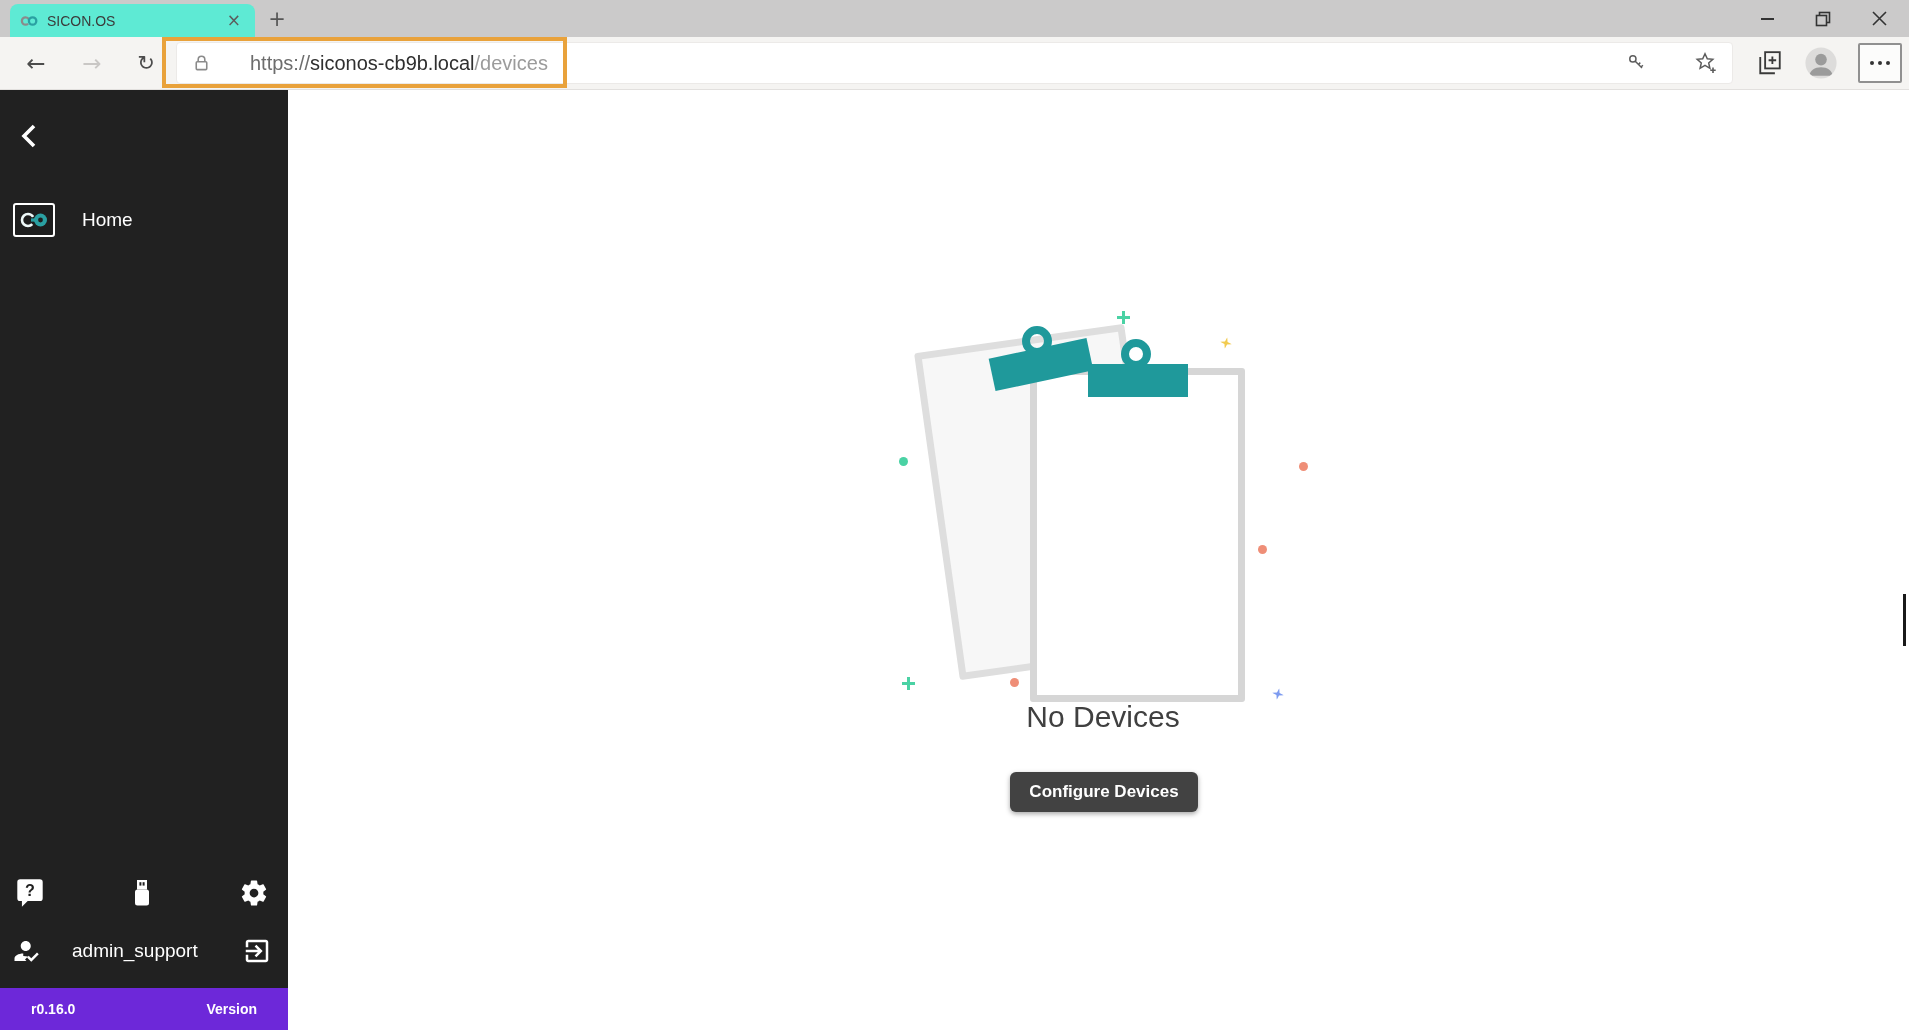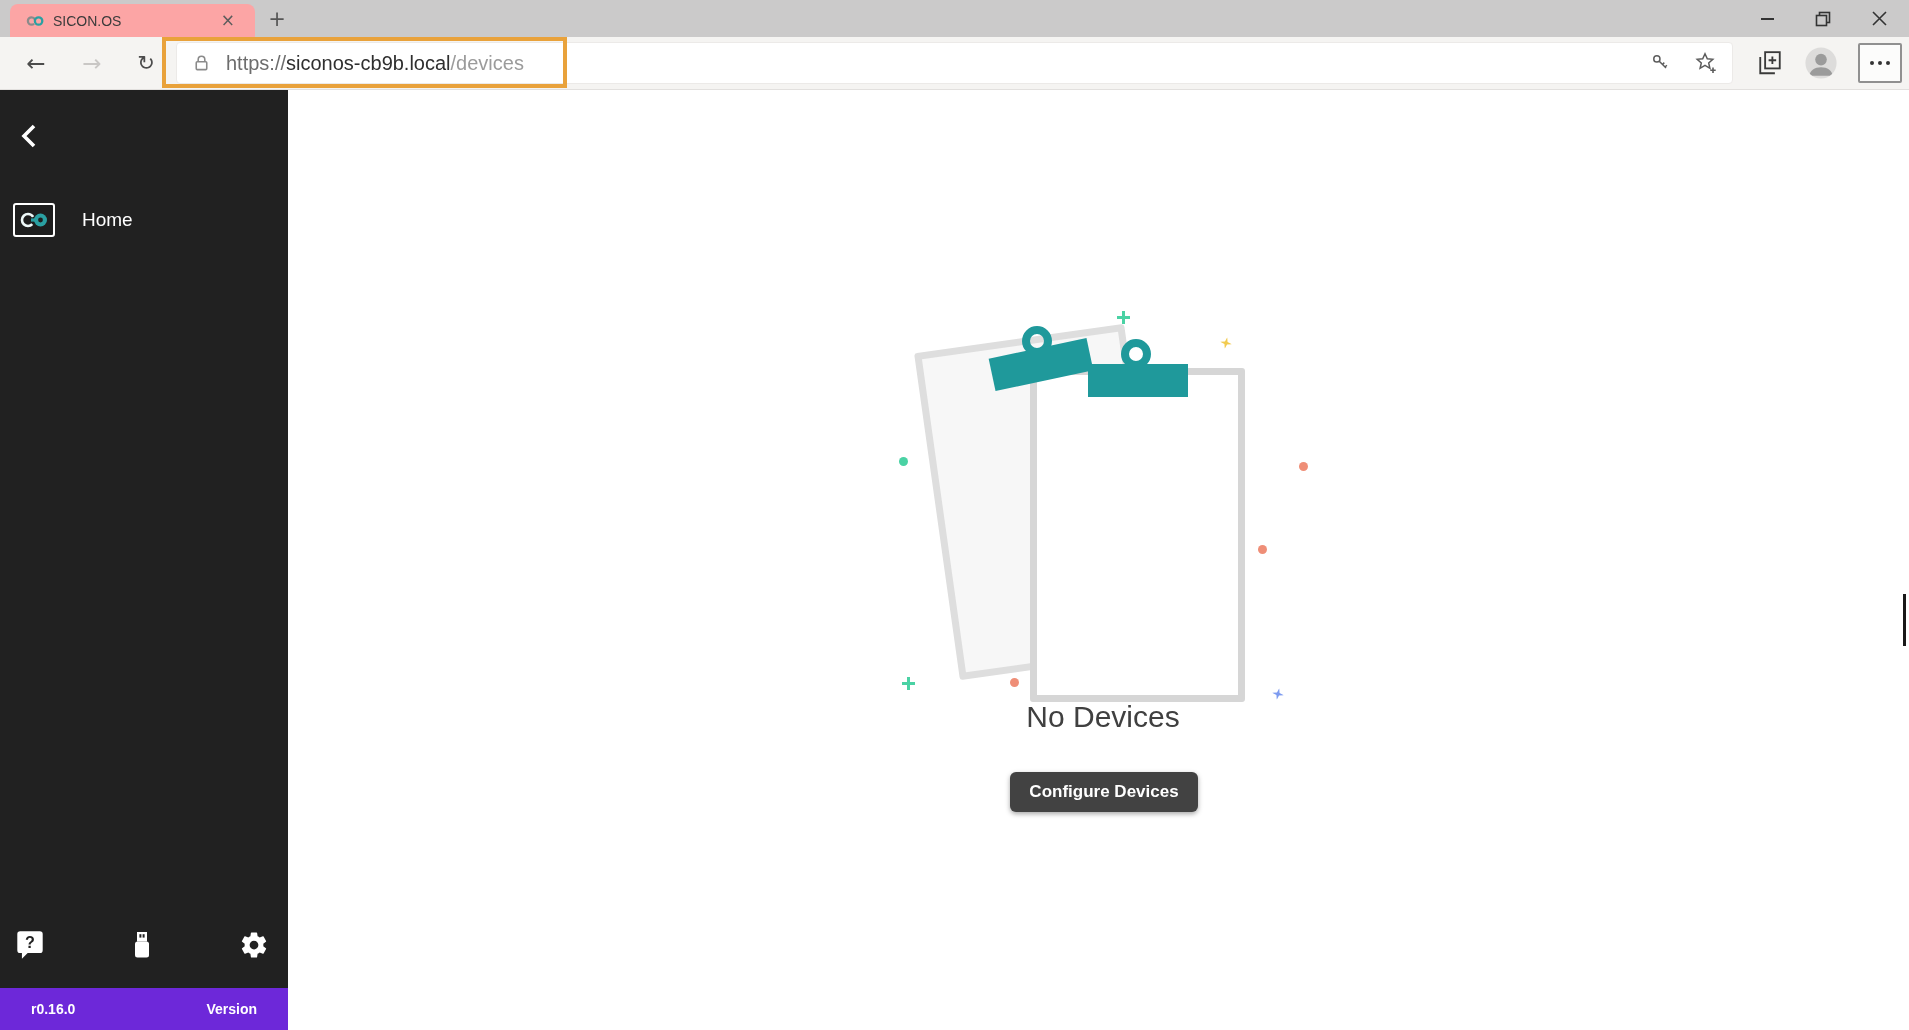--- a/index.html
+++ b/index.html
@@ -6,39 +6,39 @@
     --accent:#2aa0a2; --clip:#1f999b; --highlight:#e9a23b; --btn:#424242;
     --cf-teal:#4ad2a4; --cf-yellow:#f2cb4f; --cf-blue:#7d9bf0; --cf-red:#ef8e77;
   }
   *{margin:0;padding:0;box-sizing:border-box;}
   html,body{width:1909px;height:1030px;}
   body{font-family:"Liberation Sans",sans-serif;position:relative;overflow:hidden;background:#fff;}
   .glyph{font-family:"DejaVu Sans",sans-serif;}
 
   
   .tabstrip{position:absolute;left:0;top:0;right:0;height:37px;background:#cbcaca;}
-  .tab{position:absolute;left:10px;top:4px;width:245px;height:33px;background:#fca5a5;
-       border-radius:8px 8px 0 0;display:flex;align-items:center;padding:0 16px;}
+  .tab{position:absolute;left:10px;top:4px;width:245px;height:33px;background:#5eead4;
+       border-radius:8px 8px 0 0;display:flex;align-items:center;padding:0 10px;}
   .tab-title{font-size:14px;color:#3b3b3b;margin-left:9px;flex:1;white-space:nowrap;}
   .tab-close{color:#5c5c5c;font-size:17px;line-height:1;padding:2px 4px;}
   .newtab{position:absolute;left:263px;top:5px;font-size:21px;color:#565656;width:28px;height:28px;
           display:flex;align-items:center;justify-content:center;}
   .win-controls{position:absolute;right:2px;top:0;height:37px;display:flex;}
   .win-btn{width:56px;height:37px;display:flex;align-items:center;justify-content:center;color:#333;}
   .min-bar{width:13px;height:2px;background:#333;}
 
   .toolbar{position:absolute;left:0;top:37px;right:0;height:53px;background:#f5f4f2;
            border-bottom:1px solid #e2e0de;}
   .nav-ic{position:absolute;top:0;height:52px;width:40px;display:flex;align-items:center;
           justify-content:center;font-size:23px;color:#4c4c4c;}
   .nav-back{left:16px;}
   .nav-fwd{left:72px;color:#c9c7c5;}
   .nav-reload{left:126px;font-size:21px;}
   .url-field{position:absolute;left:176px;top:5px;width:1557px;height:42px;background:#fff;
-             border:1px solid #eceae8;border-radius:4px;display:flex;align-items:center;padding:0 14px;}
+             border:1px solid #eceae8;border-radius:4px;display:flex;align-items:center;padding:0 14px;gap:24px;}
   .url-text{margin-left:14px;font-size:20px;white-space:nowrap;}
   .url-scheme{color:#6d6d6d;}
   .url-host{color:#2f2f2f;}
   .url-path{color:#9b9b9b;}
   .url-spacer{flex:1;}
   .url-right-ic{margin-left:22px;display:flex;align-items:center;}
   .chrome-ic{position:absolute;top:8px;width:36px;height:36px;display:flex;align-items:center;justify-content:center;}
   .more-box{position:absolute;left:1858px;top:6px;width:44px;height:40px;border:2px solid #909090;
             border-radius:2px;background:#fcfcfb;display:flex;align-items:center;justify-content:center;gap:4px;}
   .more-dot{width:4px;height:4px;border-radius:50%;background:#333;}
@@ -218,20 +218,30 @@
         <rect x="5" y="10.5" width="14" height="16" rx="2.5" fill="#fff"></rect>
       </svg>
     </div>
     <div class="side-ic">
       <svg width="30" height="30" viewBox="0 0 24 24">
         <path fill="#fff" d="M19.43 12.98c.04-.32.07-.64.07-.98s-.03-.66-.07-.98l2.11-1.65c.19-.15.24-.42.12-.64l-2-3.46c-.12-.22-.39-.3-.61-.22l-2.49 1c-.52-.4-1.08-.73-1.69-.98l-.38-2.65A.488.488 0 0 0 14 2h-4c-.25 0-.46.18-.49.42l-.38 2.65c-.61.25-1.17.59-1.69.98l-2.49-1c-.23-.09-.49 0-.61.22l-2 3.46c-.13.22-.07.49.12.64l2.11 1.65c-.04.32-.07.65-.07.98s.03.66.07.98l-2.11 1.65c-.19.15-.24.42-.12.64l2 3.46c.12.22.39.3.61.22l2.49-1c.52.4 1.08.73 1.69.98l.38 2.65c.03.24.24.42.49.42h4c.25 0 .46-.18.49-.42l.38-2.65c.61-.25 1.17-.59 1.69-.98l2.49 1c.23.09.49 0 .61-.22l2-3.46c.12-.22.07-.49-.12-.64l-2.11-1.65zM12 15.5c-1.93 0-3.5-1.57-3.5-3.5s1.57-3.5 3.5-3.5 3.5 1.57 3.5 3.5-1.57 3.5-3.5 3.5z"></path>
       </svg>
     </div>
   </div>
 
+  <div class="side-user">
+    <svg width="30" height="30" viewBox="0 0 24 24">
+      <path fill="#fff" d="M11 12c2.21 0 4-1.79 4-4s-1.79-4-4-4-4 1.79-4 4 1.79 4 4 4zm-2 2c-3.87 0-7 1.79-7 4v2h9.6l-1.2-1.2 2.4-2.4c-1.1-.26-2.4-.4-3.8-.4z"></path>
+      <path fill="#fff" d="M15.4 20.6L12 17.2l1.4-1.4 2 2 4.6-4.6 1.4 1.4z"></path>
+    </svg>
+    <span class="user-name">admin_support</span>
+    <svg width="30" height="30" viewBox="0 0 24 24">
+      <path fill="#fff" d="M10.09 15.59L11.5 17l5-5-5-5-1.41 1.41L12.67 11H3v2h9.67l-2.58 2.59zM19 3H5c-1.11 0-2 .9-2 2v4h2V5h14v14H5v-4H3v4c0 1.1.89 2 2 2h14c1.1 0 2-.9 2-2V5c0-1.1-.9-2-2-2z"></path>
+    </svg>
+  </div>
 
   <div class="side-version">
     <span>r0.16.0</span>
     <span>Version</span>
   </div>
 </div>
 
 <div class="main">
 
   <div class="cf cf-plus c-teal" style="left:829px;top:221px;"></div>

